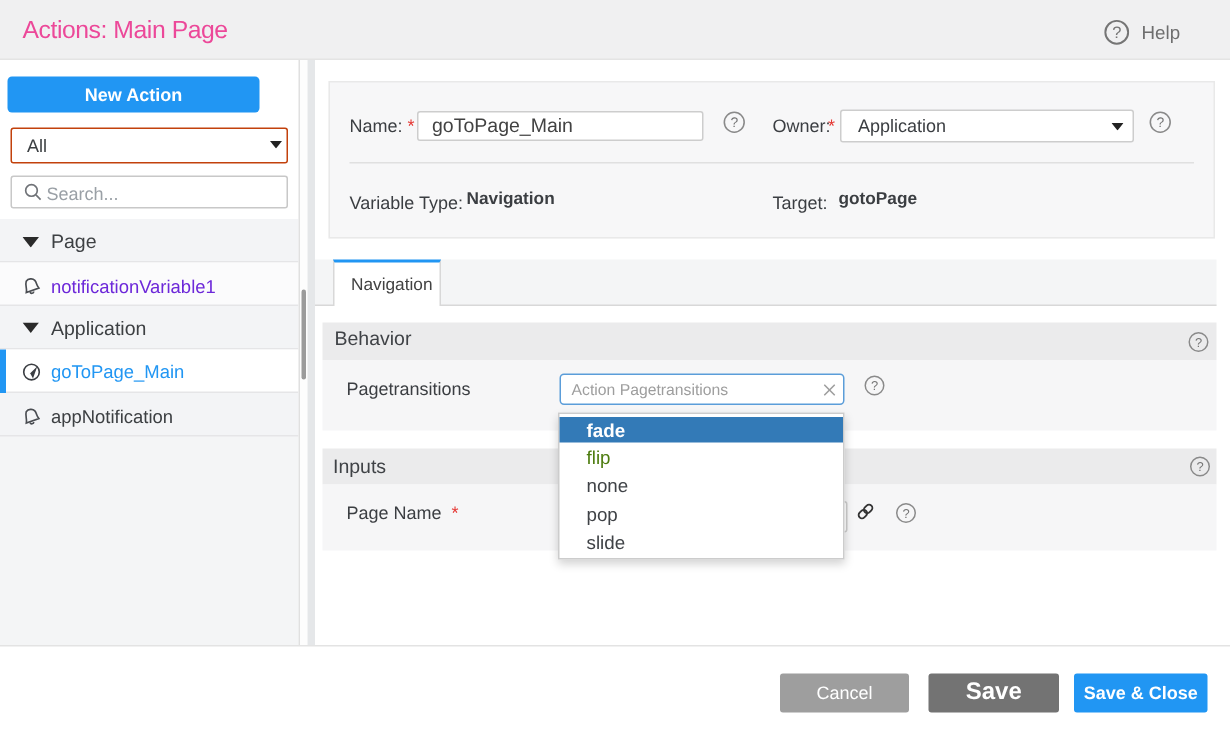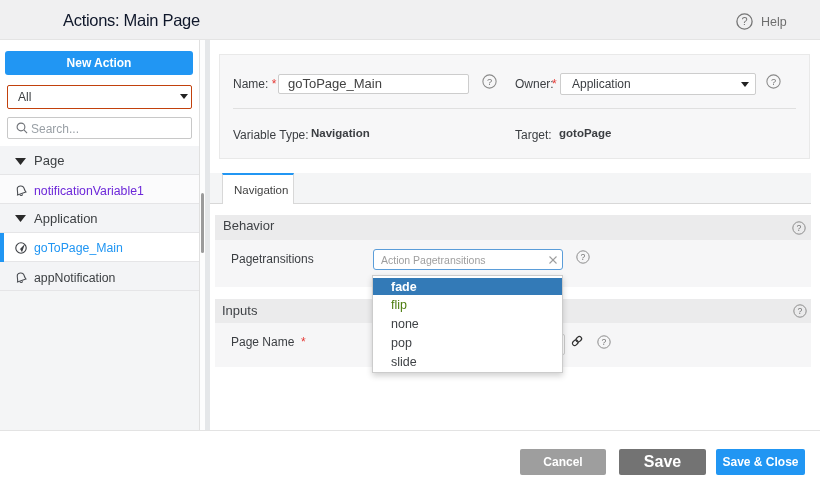--- a/index.html
+++ b/index.html
@@ -6,31 +6,31 @@
 html,body { width:820px; height:488px; background:#fff; font-family:"Liberation Sans", sans-serif; overflow:hidden; }
 #page { position:relative; width:820px; height:488px; background:#fff; }
 .abs { position:absolute; }
 .qicon { position:absolute; }
 </style>
 </head>
 <body>
 <div id="page">
 
   <div class="abs" style="left:0;top:0;width:820px;height:40px;background:#f0f0f1;border-bottom:1px solid #e4e4e4;"></div>
-  <div class="abs" style="left:15px;top:11px;font-size:16.5px;letter-spacing:-0.3px;color:#0f172a;margin-left:48px;">Actions: Main Page</div>
+  <div class="abs" style="left:15px;top:11px;font-size:16.5px;letter-spacing:-0.3px;color:#ec4899;">Actions: Main Page</div>
   <svg class="abs" style="left:736px;top:13px;" width="17" height="17" viewBox="0 0 17 17">
     <circle cx="8.5" cy="8.5" r="7.6" fill="none" stroke="#757575" stroke-width="1.3"></circle>
     <text x="8.5" y="12.4" font-size="11" fill="#757575" text-anchor="middle" font-family="Liberation Sans">?</text>
   </svg>
   <div class="abs" style="left:761px;top:14.5px;font-size:12.5px;color:#6e6e6e;">Help</div>
 
   <div class="abs" style="left:0;top:40px;width:199px;height:390px;background:#fff;"></div>
   <div class="abs" style="left:0;top:290px;width:199px;height:140px;background:#f4f5f6;"></div>
 
-  <div class="abs" style="left:5px;top:51px;width:188px;height:24px;background:#2196f3;border-radius:3px;color:#fff;font-size:12px;font-weight:bold;text-align:center;line-height:24px;">New Action</div>
+  <div class="abs" style="left:5px;top:51px;width:168px;height:24px;background:#2196f3;border-radius:3px;color:#fff;font-size:12px;font-weight:bold;text-align:center;line-height:24px;">New Action</div>
 
   <div class="abs" style="left:7px;top:85px;width:185px;height:24px;background:#fff;border:1px solid #c2410c;border-radius:2px;font-size:12px;color:#3c4043;line-height:22px;padding-left:10px;">All</div>
   <svg class="abs" style="left:180px;top:94px;" width="8" height="5" viewBox="0 0 8 5">
       <path d="M0 0 L8 0 L4 5 Z" fill="#222"></path>
     </svg>
 
   <div class="abs" style="left:7px;top:117px;width:185px;height:22px;background:#fff;border:1px solid #c8c8c8;border-radius:2px;"></div>
   <svg class="abs" style="left:16px;top:122px;" width="12" height="12" viewBox="0 0 13 13">
     <circle cx="5.4" cy="5.4" r="4.2" fill="none" stroke="#6f7277" stroke-width="1.2"></circle>
     <line x1="8.6" y1="8.6" x2="12" y2="12" stroke="#6f7277" stroke-width="1.2"></line>
@@ -146,17 +146,17 @@
 
   <div class="abs" style="left:372px;top:275px;width:191px;height:98px;background:#fff;border:1px solid #ccc;box-shadow:0 3px 6px rgba(0,0,0,0.18);"></div>
   <div class="abs" style="left:373px;top:278px;width:189px;height:17px;background:#337ab7;"></div>
   <div class="abs" style="left:391px;top:280px;font-size:12.5px;font-weight:bold;color:#fff;">fade</div>
   <div class="abs" style="left:391px;top:298px;font-size:12.5px;color:#4d7c0f;">flip</div>
   <div class="abs" style="left:391px;top:317px;font-size:12.5px;color:#3f4246;">none</div>
   <div class="abs" style="left:391px;top:336px;font-size:12.5px;color:#3f4246;">pop</div>
   <div class="abs" style="left:391px;top:355px;font-size:12.5px;color:#3f4246;">slide</div>
 
   <div class="abs" style="left:0;top:430px;width:820px;height:58px;background:#fff;border-top:1px solid #e3e3e3;"></div>
-  <div class="abs" style="left:520px;top:449px;width:86px;height:26px;background:#9e9e9e;border-radius:2px;color:#fff;font-size:12px;font-weight:bold;text-align:center;line-height:26px;">Cancel</div>
+  <div class="abs" style="left:520px;top:449px;width:86px;height:26px;background:#9e9e9e;border-radius:2px;color:#fff;font-size:12px;font-weight:normal;text-align:center;line-height:26px;">Cancel</div>
   <div class="abs" style="left:619px;top:449px;width:87px;height:26px;background:#737373;border-radius:2px;color:#fff;font-size:16px;font-weight:bold;text-align:center;line-height:26px;">Save</div>
   <div class="abs" style="left:716px;top:449px;width:89px;height:26px;background:#2196f3;border-radius:2px;color:#fff;font-size:12px;font-weight:bold;text-align:center;line-height:26px;">Save &amp; Close</div>
 
 </div>
 
 </body></html>

